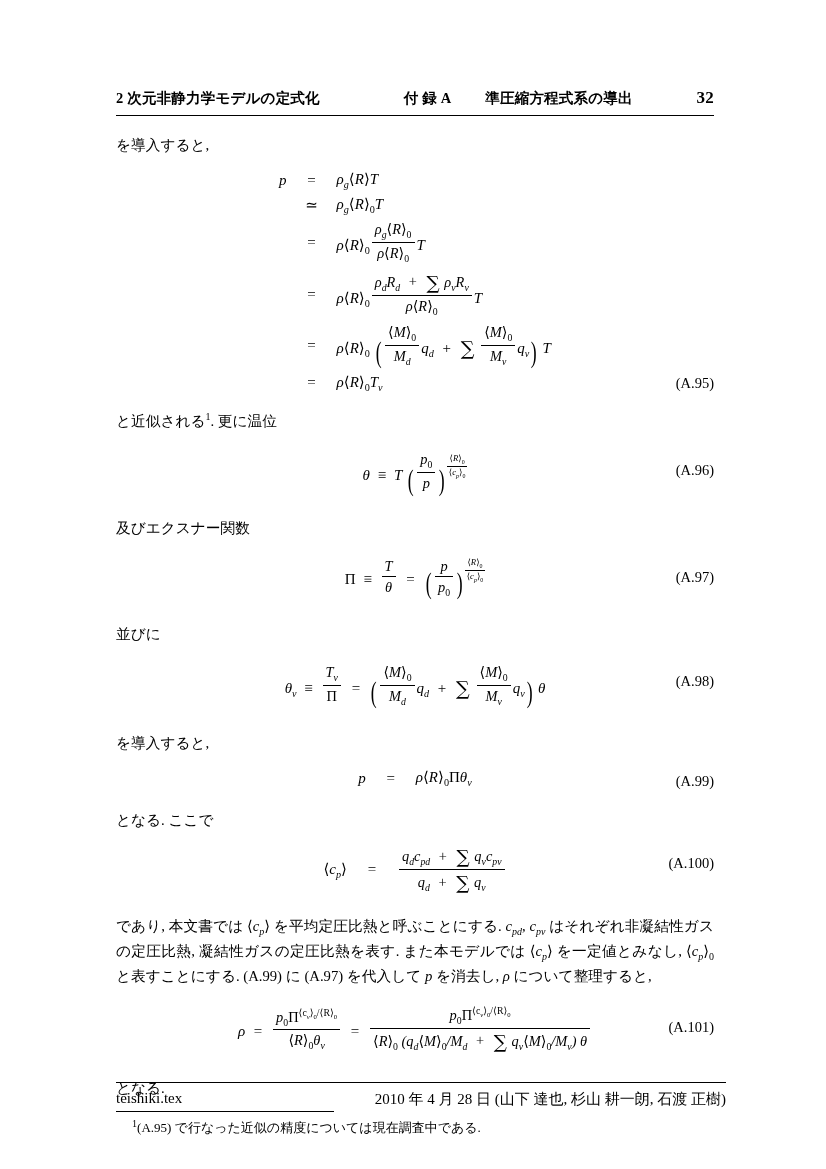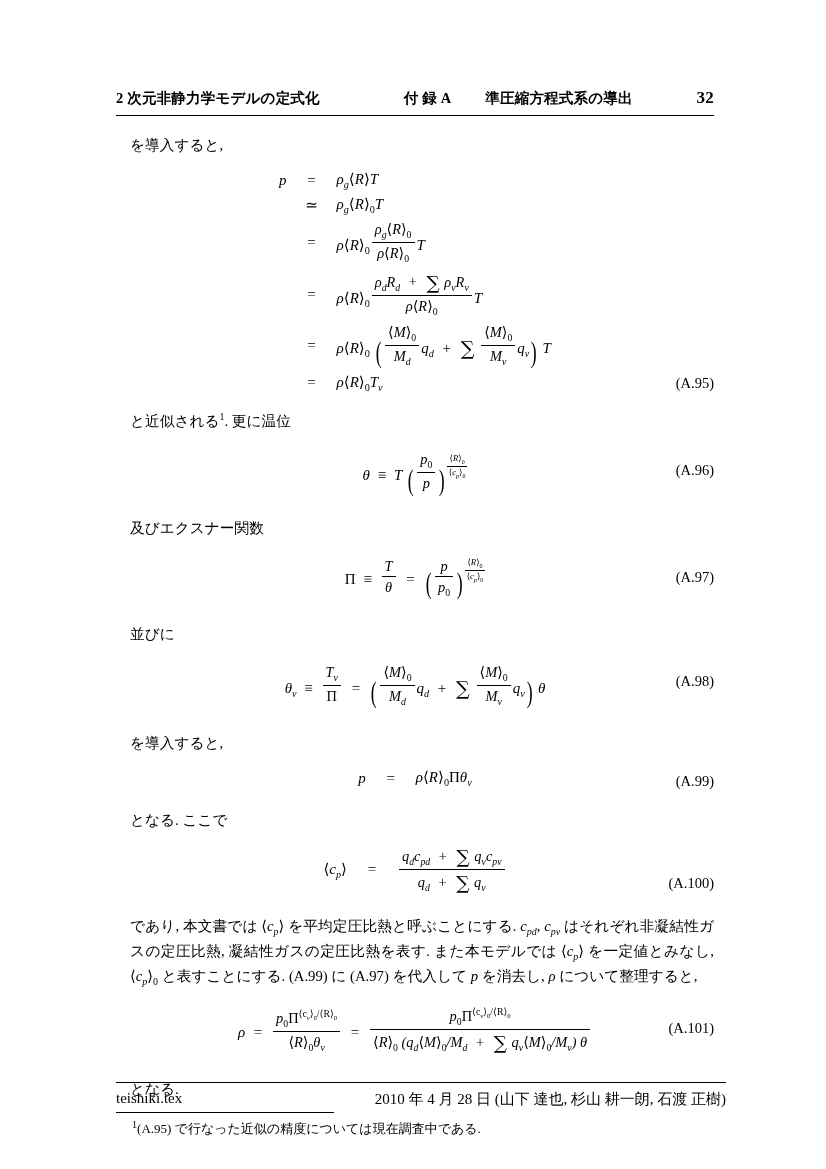--- a/index.html
+++ b/index.html
@@ -39,21 +39,21 @@
   }
   .header .h-mid .app-no { margin-right: 30px; }
   .header .h-right {
     margin-left: auto;
     font-size: 17px;
   }
   
   .para {
     font-size: 14.7px;
     line-height: 1.62;
-    margin: 18px 0 6px 14px;
+    margin: 18px 0 6px 0;
     text-align: justify;
   }
   .para.tight { margin-top: 14px; }
   .math {
     font-family: "Liberation Serif", serif;
     font-style: italic;
   }
   .up { font-style: normal; }
   
   .eqblock {
@@ -276,21 +276,21 @@
   <p class="para">となる. ここで</p>
 
   <div class="eqblock">
     <div class="eqrows">
       <div class="eqrow">
         <div class="eqcell-l math"><span class="angle">⟨</span>c<sub>p</sub><span class="angle">⟩</span></div>
         <div class="eqcell-o">=</div>
         <div class="eqcell-r math"><span class="frac"><span class="num">q<sub>d</sub>c<sub>pd</sub> <span class="op">+</span> <span class="sum">∑</span> q<sub>v</sub>c<sub>pv</sub></span><span class="den">q<sub>d</sub> <span class="op">+</span> <span class="sum">∑</span> q<sub>v</sub></span></span></div>
       </div>
     </div>
-    <div class="eqnum" style="top:32px;">(A.100)</div>
+    <div class="eqnum" style="top:12px;">(A.100)</div>
   </div>
 
   <p class="para">であり, 本文書では <span class="math"><span class="angle">⟨</span>c<sub>p</sub><span class="angle">⟩</span></span> を平均定圧比熱と呼ぶことにする. <span class="math">c<sub>pd</sub></span>, <span class="math">c<sub>pv</sub></span> はそれぞれ非凝結性ガスの定圧比熱, 凝結性ガスの定圧比熱を表す. また本モデルでは <span class="math"><span class="angle">⟨</span>c<sub>p</sub><span class="angle">⟩</span></span> を一定値とみなし, <span class="math"><span class="angle">⟨</span>c<sub>p</sub><span class="angle">⟩</span><sub class="up">0</sub></span> と表すことにする. (A.99) に (A.97) を代入して <span class="math">p</span> を消去し, <span class="math">ρ</span> について整理すると,</p>
 
   <div class="eqblock">
     <div class="centereq math">
       ρ <span class="op">=</span> <span class="frac big"><span class="num">p<sub class="up">0</sub><span class="up">Π</span><sup class="up"><span class="angle">⟨</span>c<sub>v</sub><span class="angle">⟩</span><sub class="up">0</sub>/<span class="angle">⟨</span>R<span class="angle">⟩</span><sub class="up">0</sub></sup></span><span class="den"><span class="angle">⟨</span>R<span class="angle">⟩</span><sub class="up">0</sub>θ<sub>v</sub></span></span> <span class="op">=</span> <span class="frac big"><span class="num">p<sub class="up">0</sub><span class="up">Π</span><sup class="up"><span class="angle">⟨</span>c<sub>v</sub><span class="angle">⟩</span><sub class="up">0</sub>/<span class="angle">⟨</span>R<span class="angle">⟩</span><sub class="up">0</sub></sup></span><span class="den"><span class="angle">⟨</span>R<span class="angle">⟩</span><sub class="up">0</sub> (q<sub>d</sub><span class="angle">⟨</span>M<span class="angle">⟩</span><sub class="up">0</sub>/M<sub>d</sub> <span class="op">+</span> <span class="sum">∑</span> q<sub>v</sub><span class="angle">⟨</span>M<span class="angle">⟩</span><sub class="up">0</sub>/M<sub>v</sub>) θ</span></span>
     </div>
     <div class="eqnum" style="top:20px;">(A.101)</div>
   </div>

